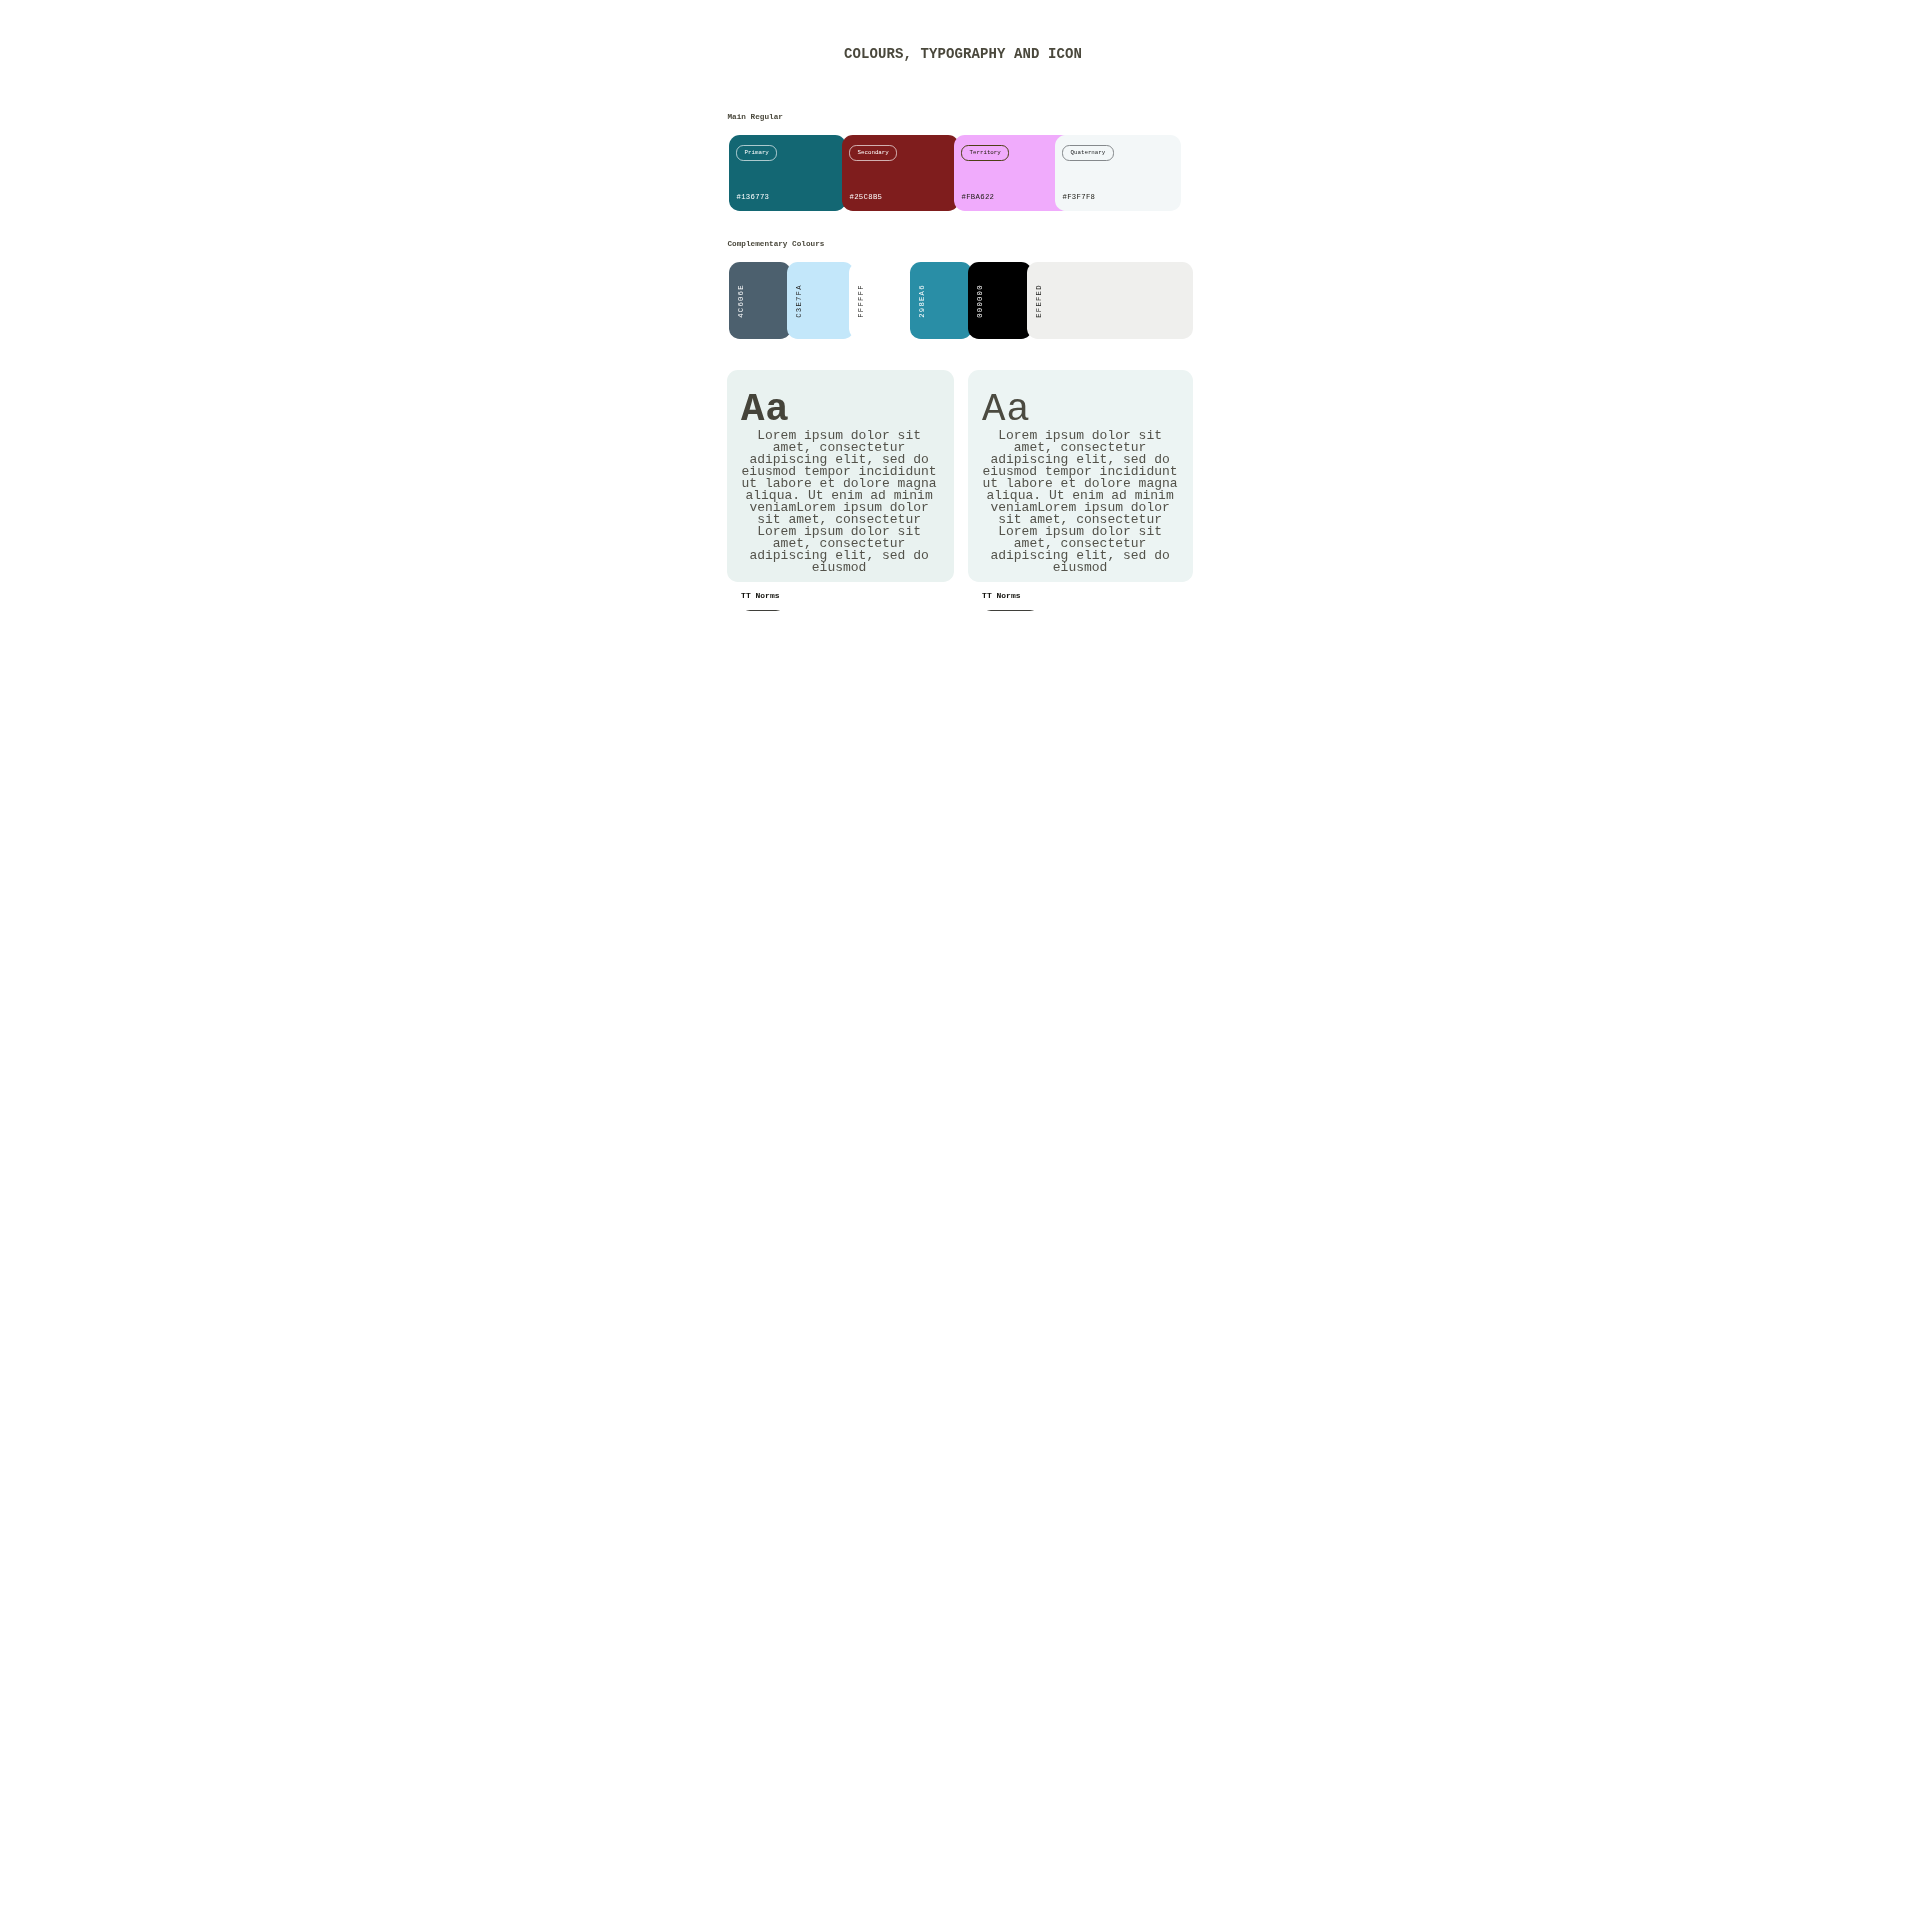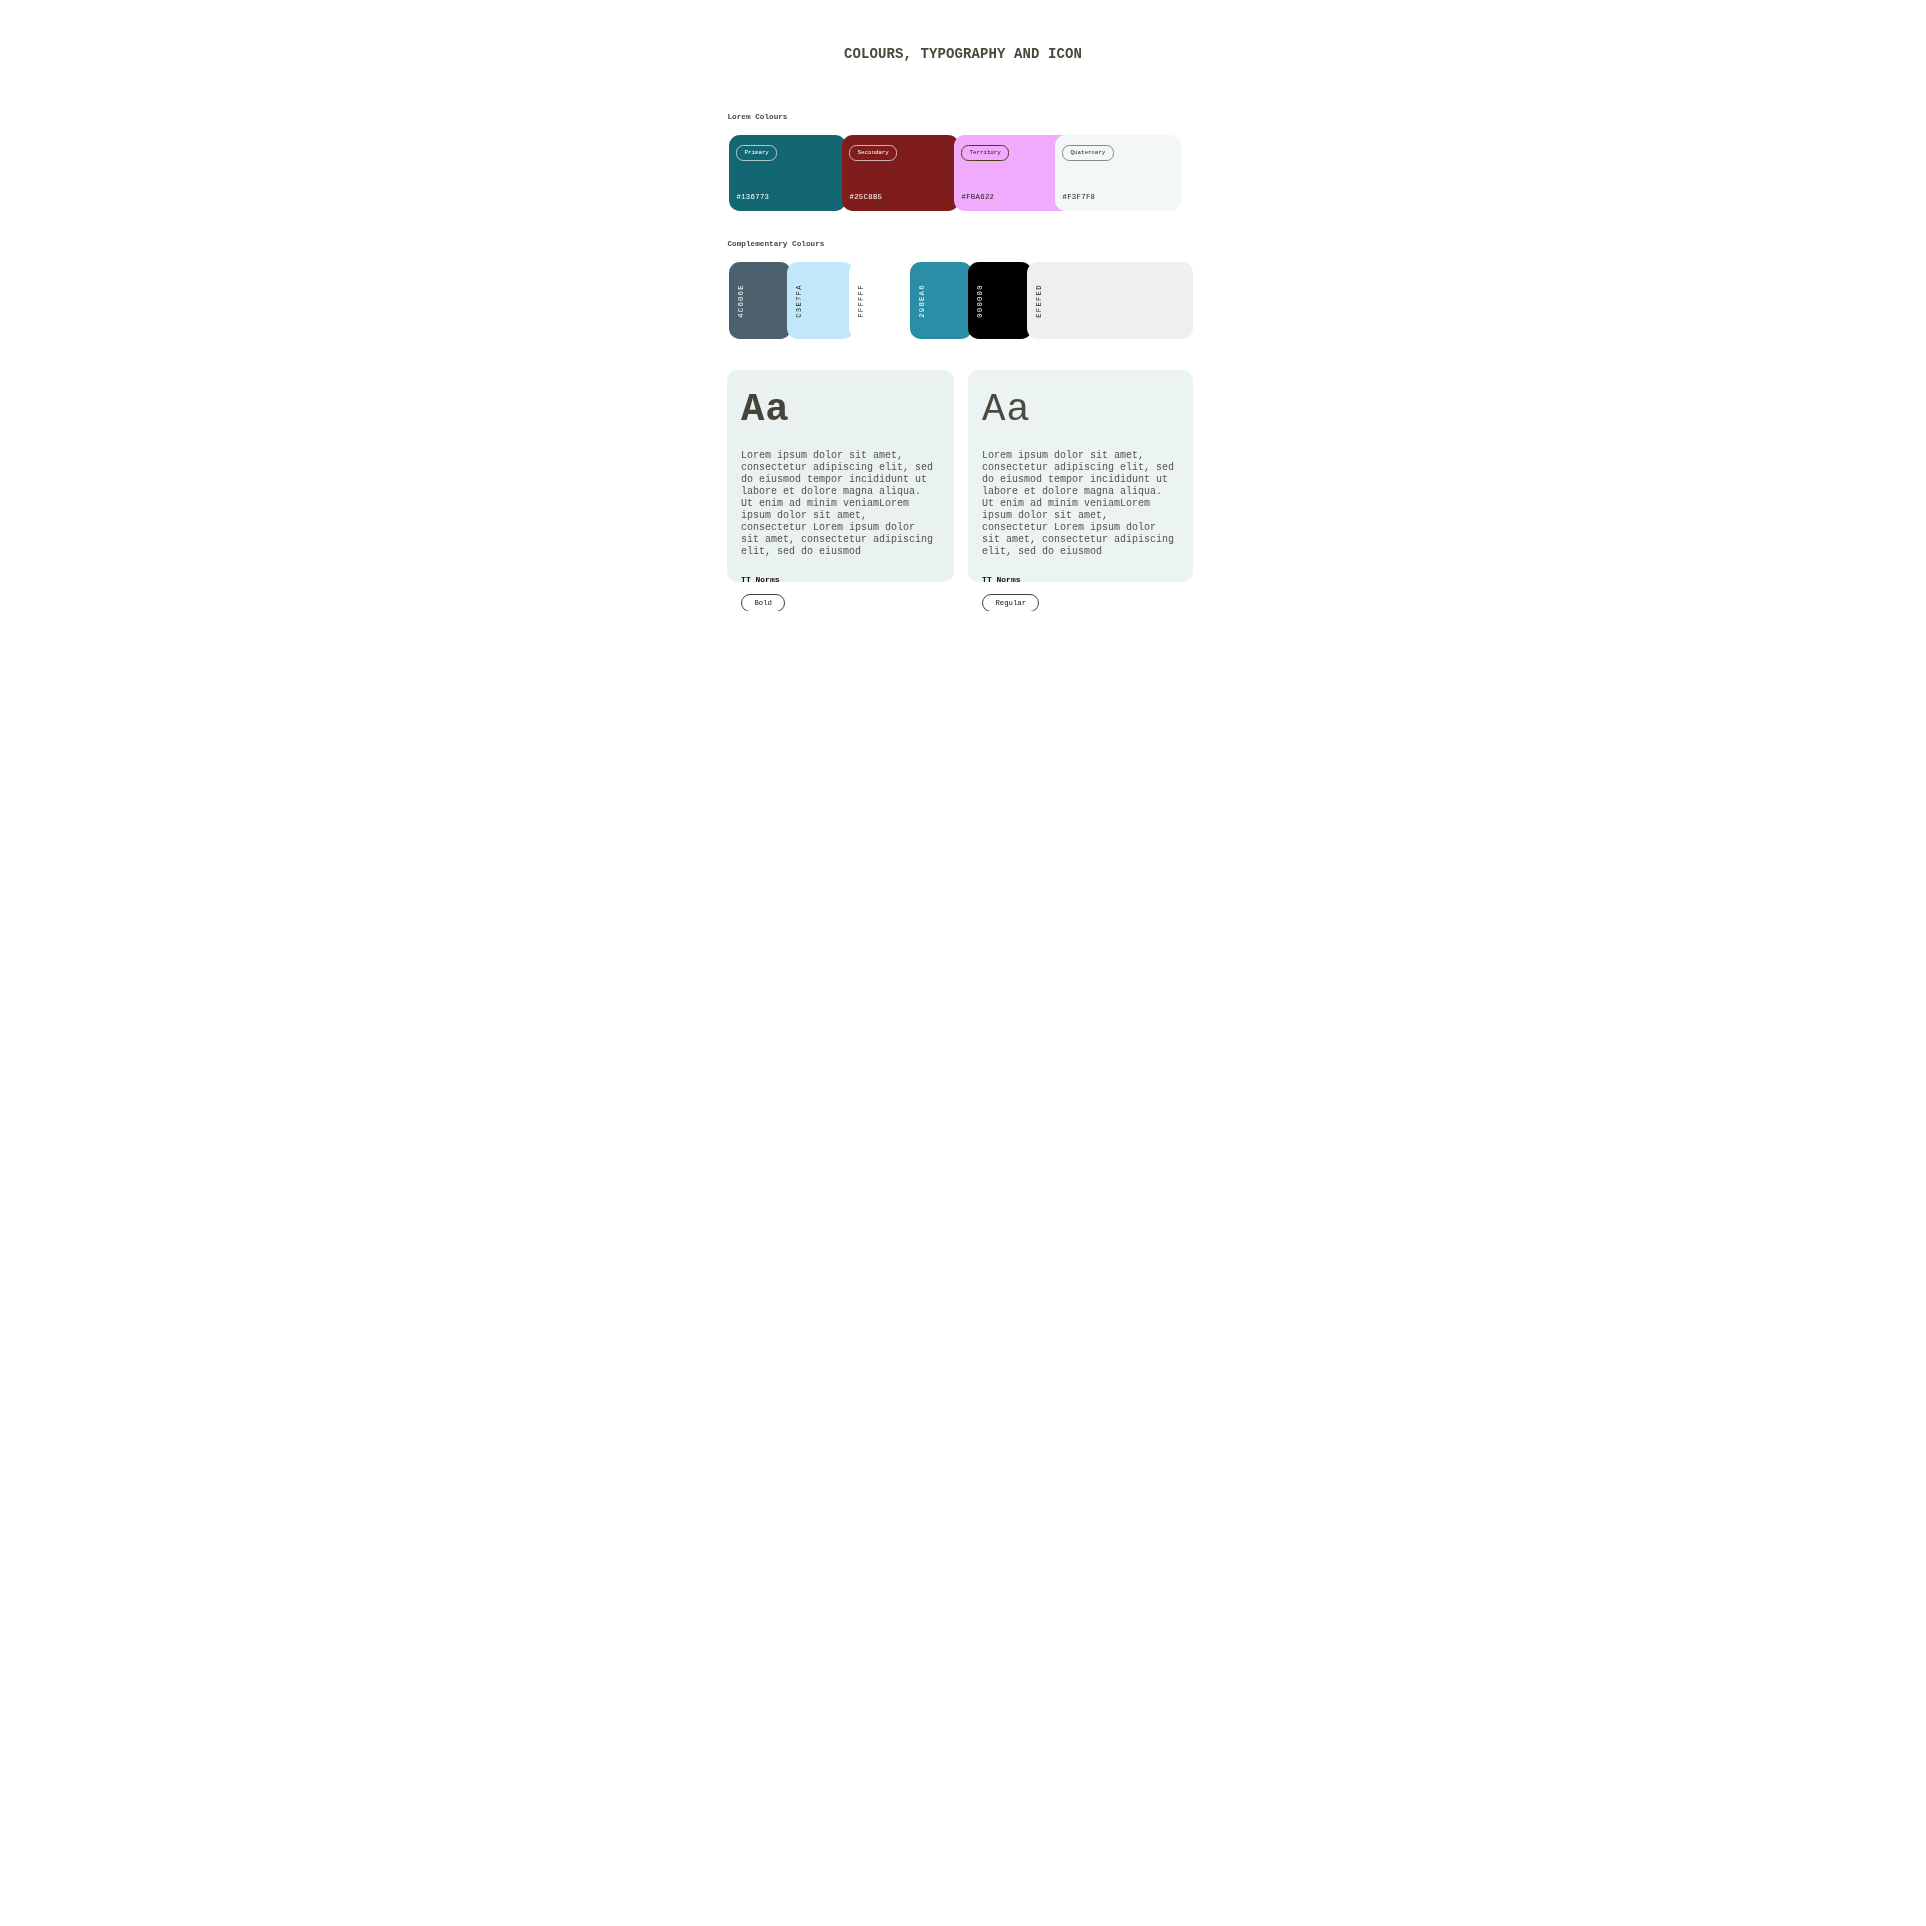--- a/index.html
+++ b/index.html
@@ -115,25 +115,25 @@
     margin: 5.4px 0 0 0;
     font-size: 39px;
     line-height: 1;
     color: #45443a;
     letter-spacing: 0.8px;
   }
   .specimen-bold    { font-weight: 700; }
   .specimen-regular { font-weight: 300; color: #4b4a40; }
 
   .lorem {
-    margin-top: 20px;
     width: 196px;
-    font-size: 10px;
+    font-size: 13px;
     line-height: 12px;
     color: #53524a;
+    text-align: center;
   }
   .family {
     margin-top: 17.3px;
     font-size: 8px;
     font-weight: 700;
     color: #13130e;
   }
   .weight-pill {
     display: inline-block;
     margin-top: 9.6px;
@@ -145,21 +145,21 @@
     background: transparent;
   }
 </style>
 </head>
 <body>
 
 <div class="canvas">
 
   <h1 class="title">COLOURS, TYPOGRAPHY AND ICON</h1>
 
-  <div class="section-label label-main">Lorem Colours</div>
+  <div class="section-label label-main">Main Regular</div>
 
   <div class="ccard mc1" style="background-color: rgb(19, 103, 115);">
     <span class="pill pill-light">Primary</span>
     <div class="hex hex-light">#136773</div>
   </div>
 
   <div class="ccard mc2" style="background-color: #7f1d1d;">
     <span class="pill pill-light">Secondary</span>
     <div class="hex hex-light">#25C8B5</div>
   </div>

